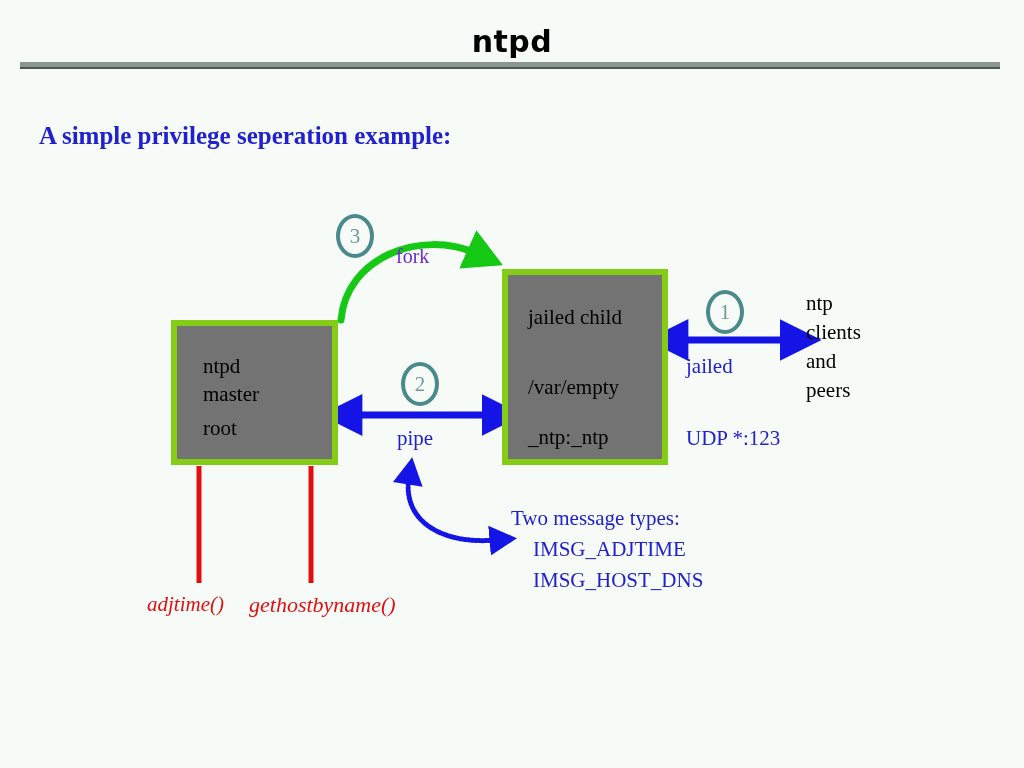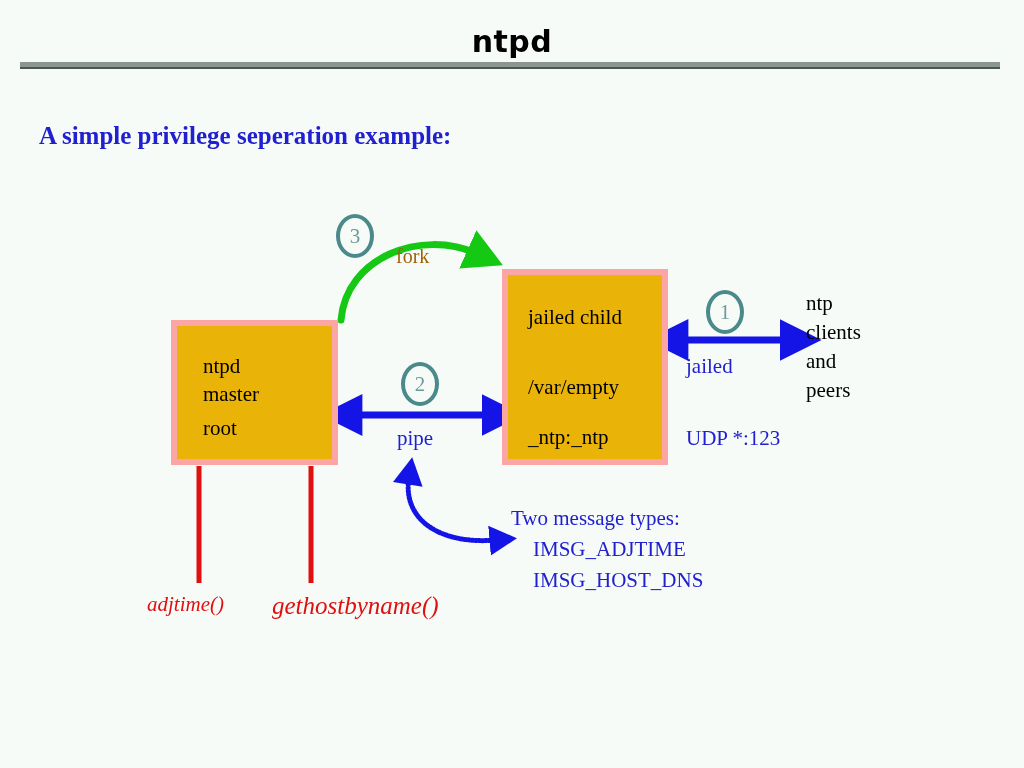--- a/index.html
+++ b/index.html
@@ -60,22 +60,22 @@
     font-size: 25px;
     color: #2020d0;
     white-space: nowrap;
     margin-left: 11px;
   }
 
   
   .proc-box {
     position: absolute;
     box-sizing: border-box;
-    background: #eab308;
-    border: 6px solid #fca5a5;
+    background: #737373;
+    border: 6px solid #84cc16;
   }
   #box-master { left: 171px; top: 320px; width: 167px; height: 145px; }
   #box-child  { left: 502px; top: 269px; width: 166px; height: 196px; }
 
   .box-line {
     position: absolute;
     font-family: "Liberation Serif", serif;
     font-size: 21px;
     color: #000000;
     white-space: nowrap;
@@ -92,21 +92,21 @@
   #child-l3 { left: 20px; top: 150px; }
 
   
   .lbl {
     position: absolute;
     white-space: nowrap;
     font-family: "Liberation Serif", serif;
   }
   .lbl-blue  { color: #2020d0; }
   .lbl-red   { color: #e01010; font-style: italic; }
-  .lbl-green { color: #a16207; text-align: right; }
+  .lbl-green { color: #6d28d9; text-align: right; }
 
   #lbl-fork   { left: 396px; top: 245px; font-size: 20px; }
   #lbl-pipe   { left: 397px; top: 426px; font-size: 21px; }
   #lbl-socket1{ left: 686px; top: 354px; font-size: 21px; }
   #lbl-socket2{ left: 686px; top: 380px; font-size: 21px; margin-top: 46px; }
 
   #lbl-peers {
     left: 806px; top: 289px;
     font-size: 21px;
     line-height: 29px;
@@ -117,21 +117,21 @@
   #lbl-msg {
     left: 511px; top: 503px;
     font-size: 21px;
     line-height: 31px;
     color: #2020d0;
   }
   #lbl-msg .msg-head { display: block; }
   #lbl-msg .msg-item { display: block; padding-left: 22px; }
 
   #lbl-adjtime  { left: 147px; top: 592px; font-size: 21px; }
-  #lbl-gethost  { left: 272px; top: 592px; font-size: 25px; }
+  #lbl-gethost  { left: 249px; top: 592px; font-size: 22px; }
 
   
   .step-num {
     position: absolute;
     width: 38px;
     height: 44px;
     box-sizing: border-box;
     border: 4px solid #4a8a8a;
     border-radius: 50%;
     color: #6f9a9a;

